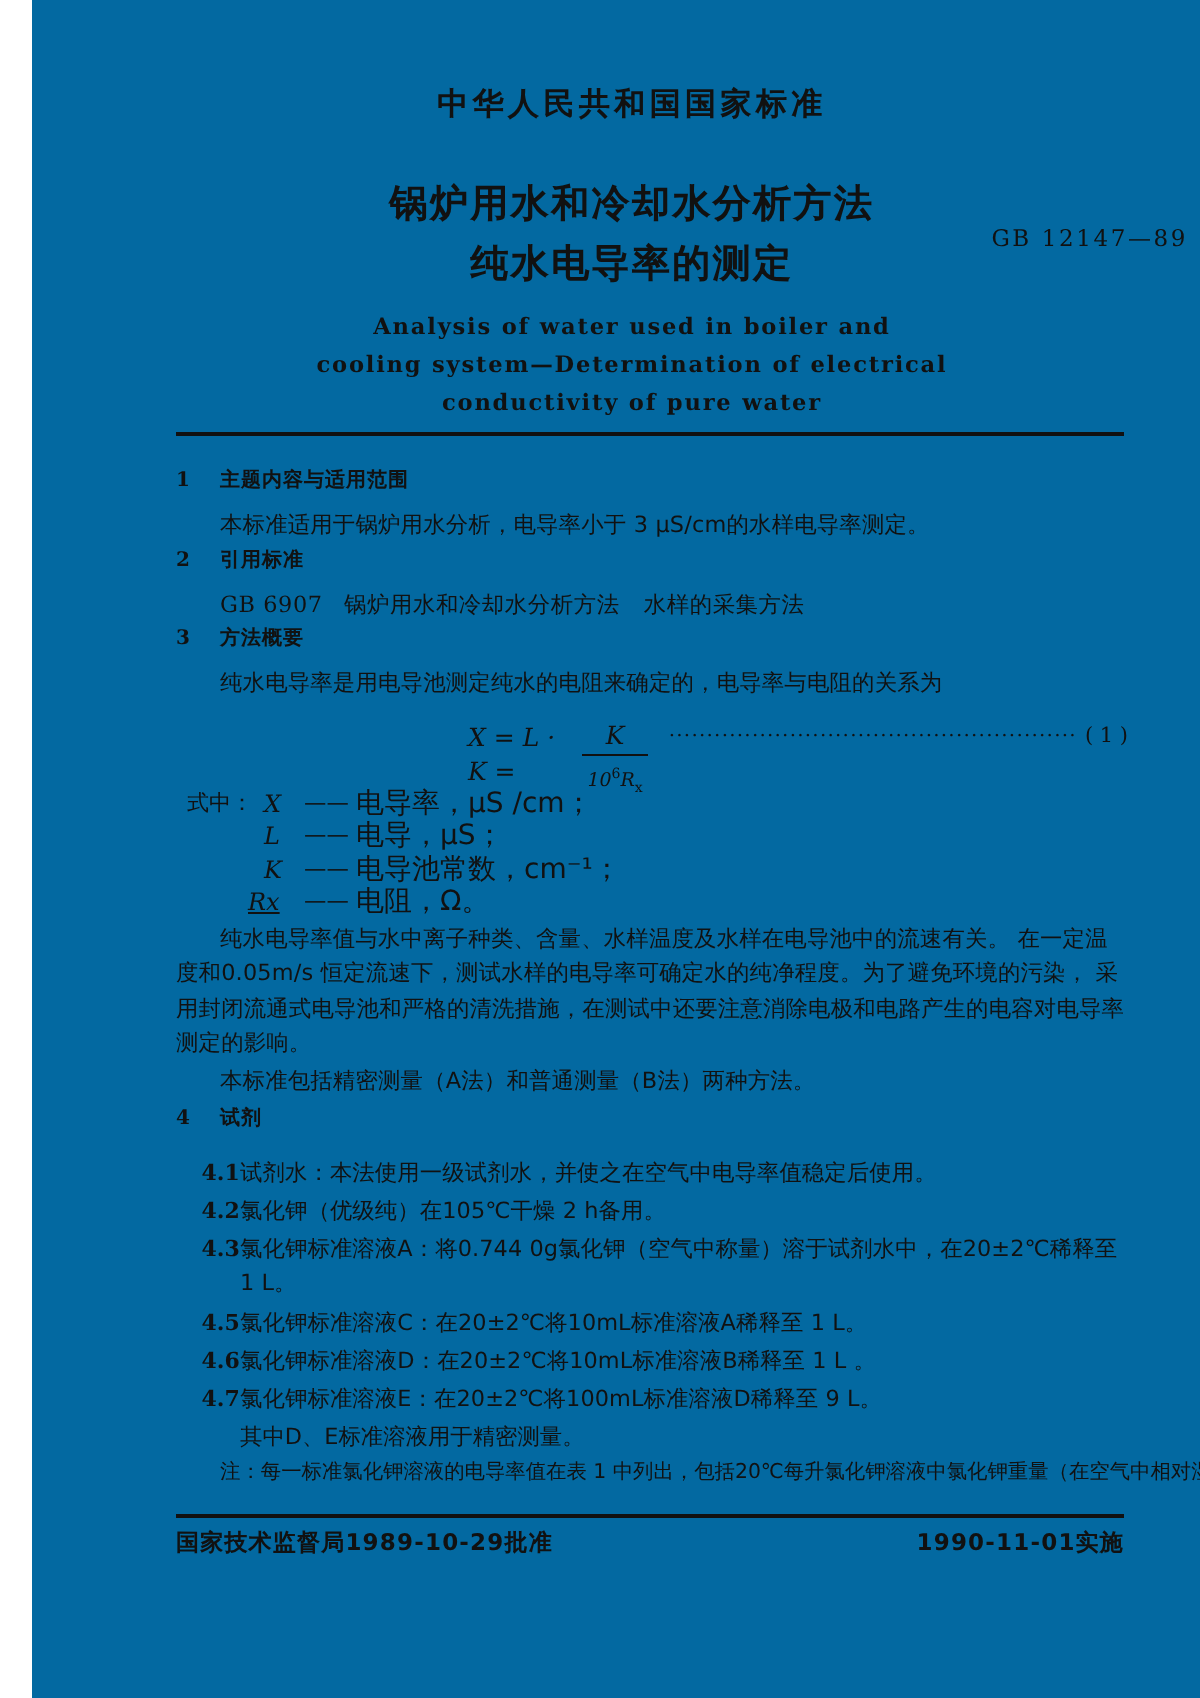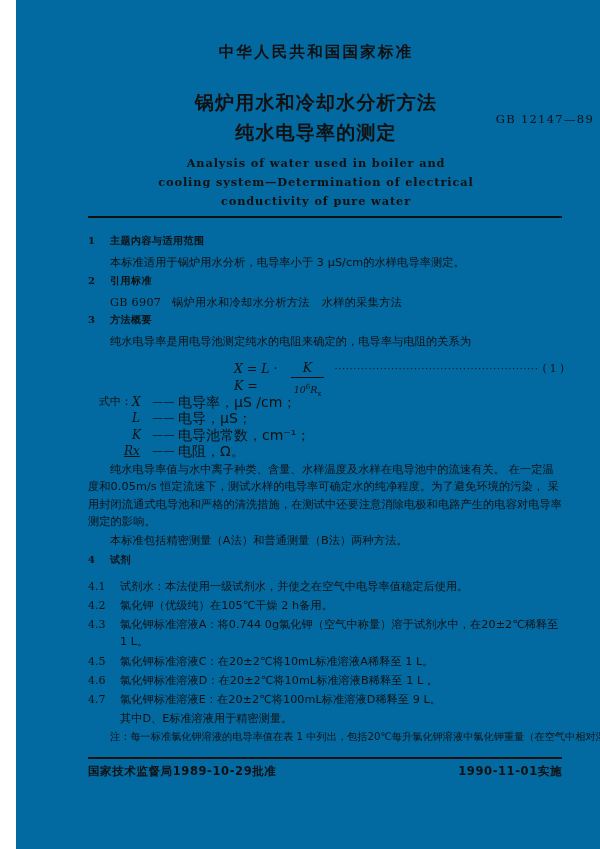--- a/index.html
+++ b/index.html
@@ -201,23 +201,24 @@
 
   
   .item {
     display: flex;
     margin: 1.5px 0;
     letter-spacing: 0.05px;
   }
   .item .no {
     width: 32px;
     flex: none;
-    font-weight: normal;
+    font-weight: bold;
     font-family: "DejaVu Serif", "Liberation Serif", serif;
     font-size: 11px;
+    text-align: right;
   }
   .item .txt { flex: 1; }
   .subnote {
     margin-left: 32px;
     margin-top: 1px;
   }
   .note {
     margin-left: 22px;
     margin-top: 3px;
     font-size: 10.2px;
@@ -301,21 +302,21 @@
           <span class="bar"></span>
           <span class="denom"><span>10</span><sup class="ex">6</sup><span>R</span><sub class="sx">x</sub></span>
         </span>
         <span class="dots">······················································</span>
         <span class="eqno">( 1 )</span>
       </div>
     </div>
 
     <div class="where">
       <div class="wrow">
-        <span class="lead" style="width:44px;text-align:right;">式中：</span>
+        <span class="lead" style="width:44px;text-align:center;">式中：</span>
         <span class="lbl" style="width:16px;text-align:left;">X</span>
         <span style="width:26px">——</span>
         <span class="def">电导率，μS /cm；</span>
       </div>
       <div class="wrow">
         <span class="lead" style="width:44px;"></span>
         <span class="lbl" style="width:16px;text-align:left;">L</span>
         <span style="width:26px">——</span>
         <span class="def">电导，μS；</span>
       </div>

